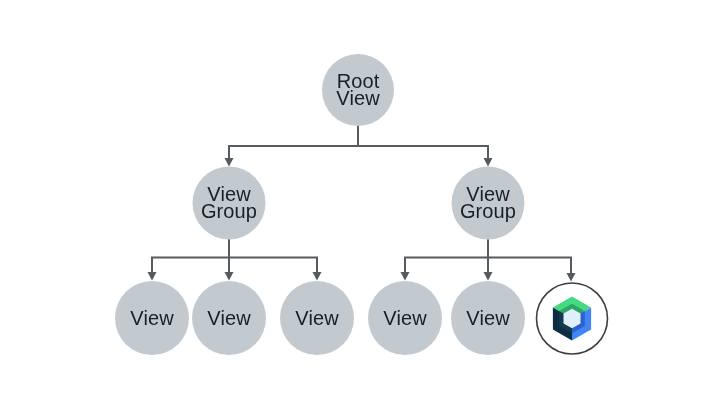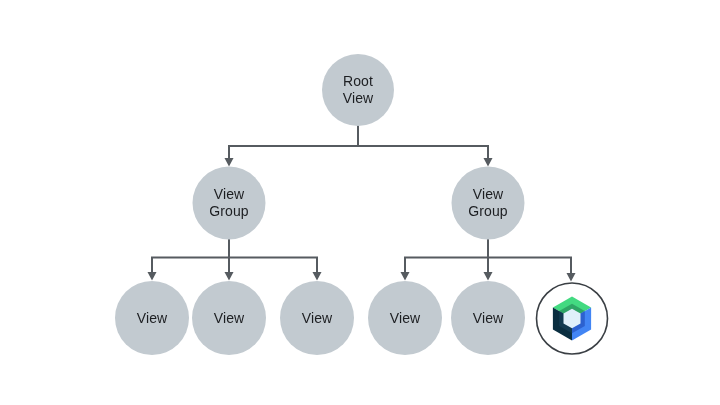--- a/index.html
+++ b/index.html
@@ -21,21 +21,21 @@
     top: 0;
   }
   .node-label {
     position: absolute;
     width: 52px;
     height: 44px;
     display: flex;
     align-items: center;
     justify-content: center;
     text-align: center;
-    font-size: 14px;
+    font-size: 20px;
     line-height: 17px;
     color: #1c1e21;
     letter-spacing: 0.1px;
     user-select: none;
   }
   .lbl-root       { left: 332px; top: 68px;  }
   .lbl-vg-left    { left: 203px; top: 181px; }
   .lbl-vg-right   { left: 462px; top: 181px; }
   .lbl-view-l1    { left: 126px; top: 296px; }
   .lbl-view-l2    { left: 203px; top: 296px; }

